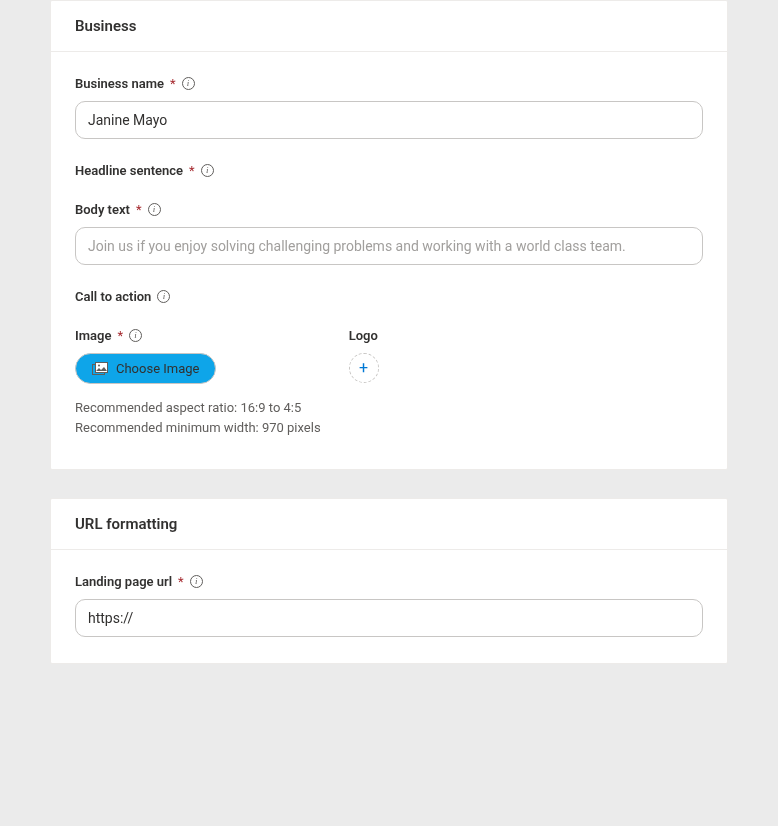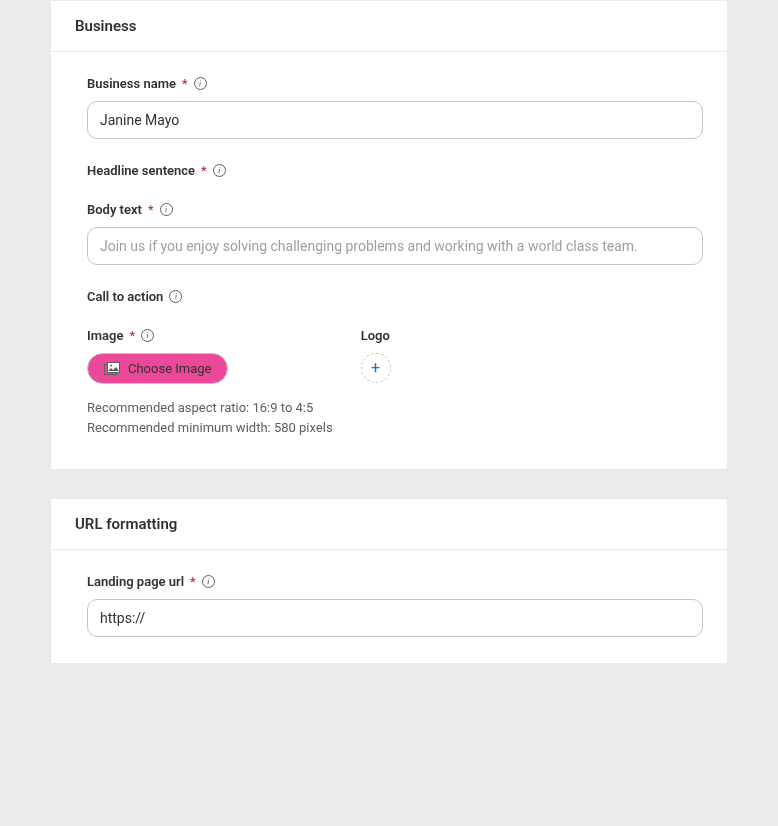--- a/index.html
+++ b/index.html
@@ -20,21 +20,21 @@
       border-radius: 2px;
       margin-bottom: 28px;
     }
     .card-header {
       padding: 16px 24px;
       border-bottom: 1px solid #edebe9;
       font-weight: 600;
       font-size: 15px;
     }
     .card-body {
-      padding: 24px 24px 32px 36px;
+      padding: 24px 24px 32px 24px;
     }
     .field {
       margin-bottom: 24px;
     }
     .field:last-child {
       margin-bottom: 8px;
     }
     .field-label {
       display: flex;
       align-items: center;
@@ -105,21 +105,21 @@
     .col {
       flex: 0 0 auto;
     }
     .choose-btn {
       display: inline-flex;
       align-items: center;
       gap: 8px;
       padding: 7px 16px;
       border: 1px solid #c8c6c4;
       border-radius: 16px;
-      background: #ec4899;
+      background: #0ea5e9;
       font-size: 13px;
       font-family: inherit;
       color: #323130;
       cursor: pointer;
     }
     .helper-text {
       color: #605e5c;
       font-size: 13px;
       margin-top: 14px;
       line-height: 1.5;
@@ -197,21 +197,21 @@
           <svg class="image-svg" width="16" height="14" viewBox="0 0 16 14">
             <rect x="0.5" y="2.5" width="12" height="10" stroke="#605e5c" fill="none"></rect>
             <rect x="3.5" y="0.5" width="12" height="10" stroke="#605e5c" fill="#fff"></rect>
             <circle cx="7" cy="3.5" r="1" fill="#605e5c"></circle>
             <path d="M4 9 L7 6 L9 8 L12 5 L15 9 Z" fill="#605e5c"></path>
           </svg>
           <span>Choose Image</span>
         </button>
         <div class="helper-text">
           <div>Recommended aspect ratio: 16:9 to 4:5</div>
-          <div>Recommended minimum width: 580 pixels</div>
+          <div>Recommended minimum width: 970 pixels</div>
         </div>
       </div>
       <div class="col">
         <div class="field-label">
           <span>Logo</span>
         </div>
         <div class="logo-add">
           <span class="plus-icon">+</span>
         </div>
       </div>

